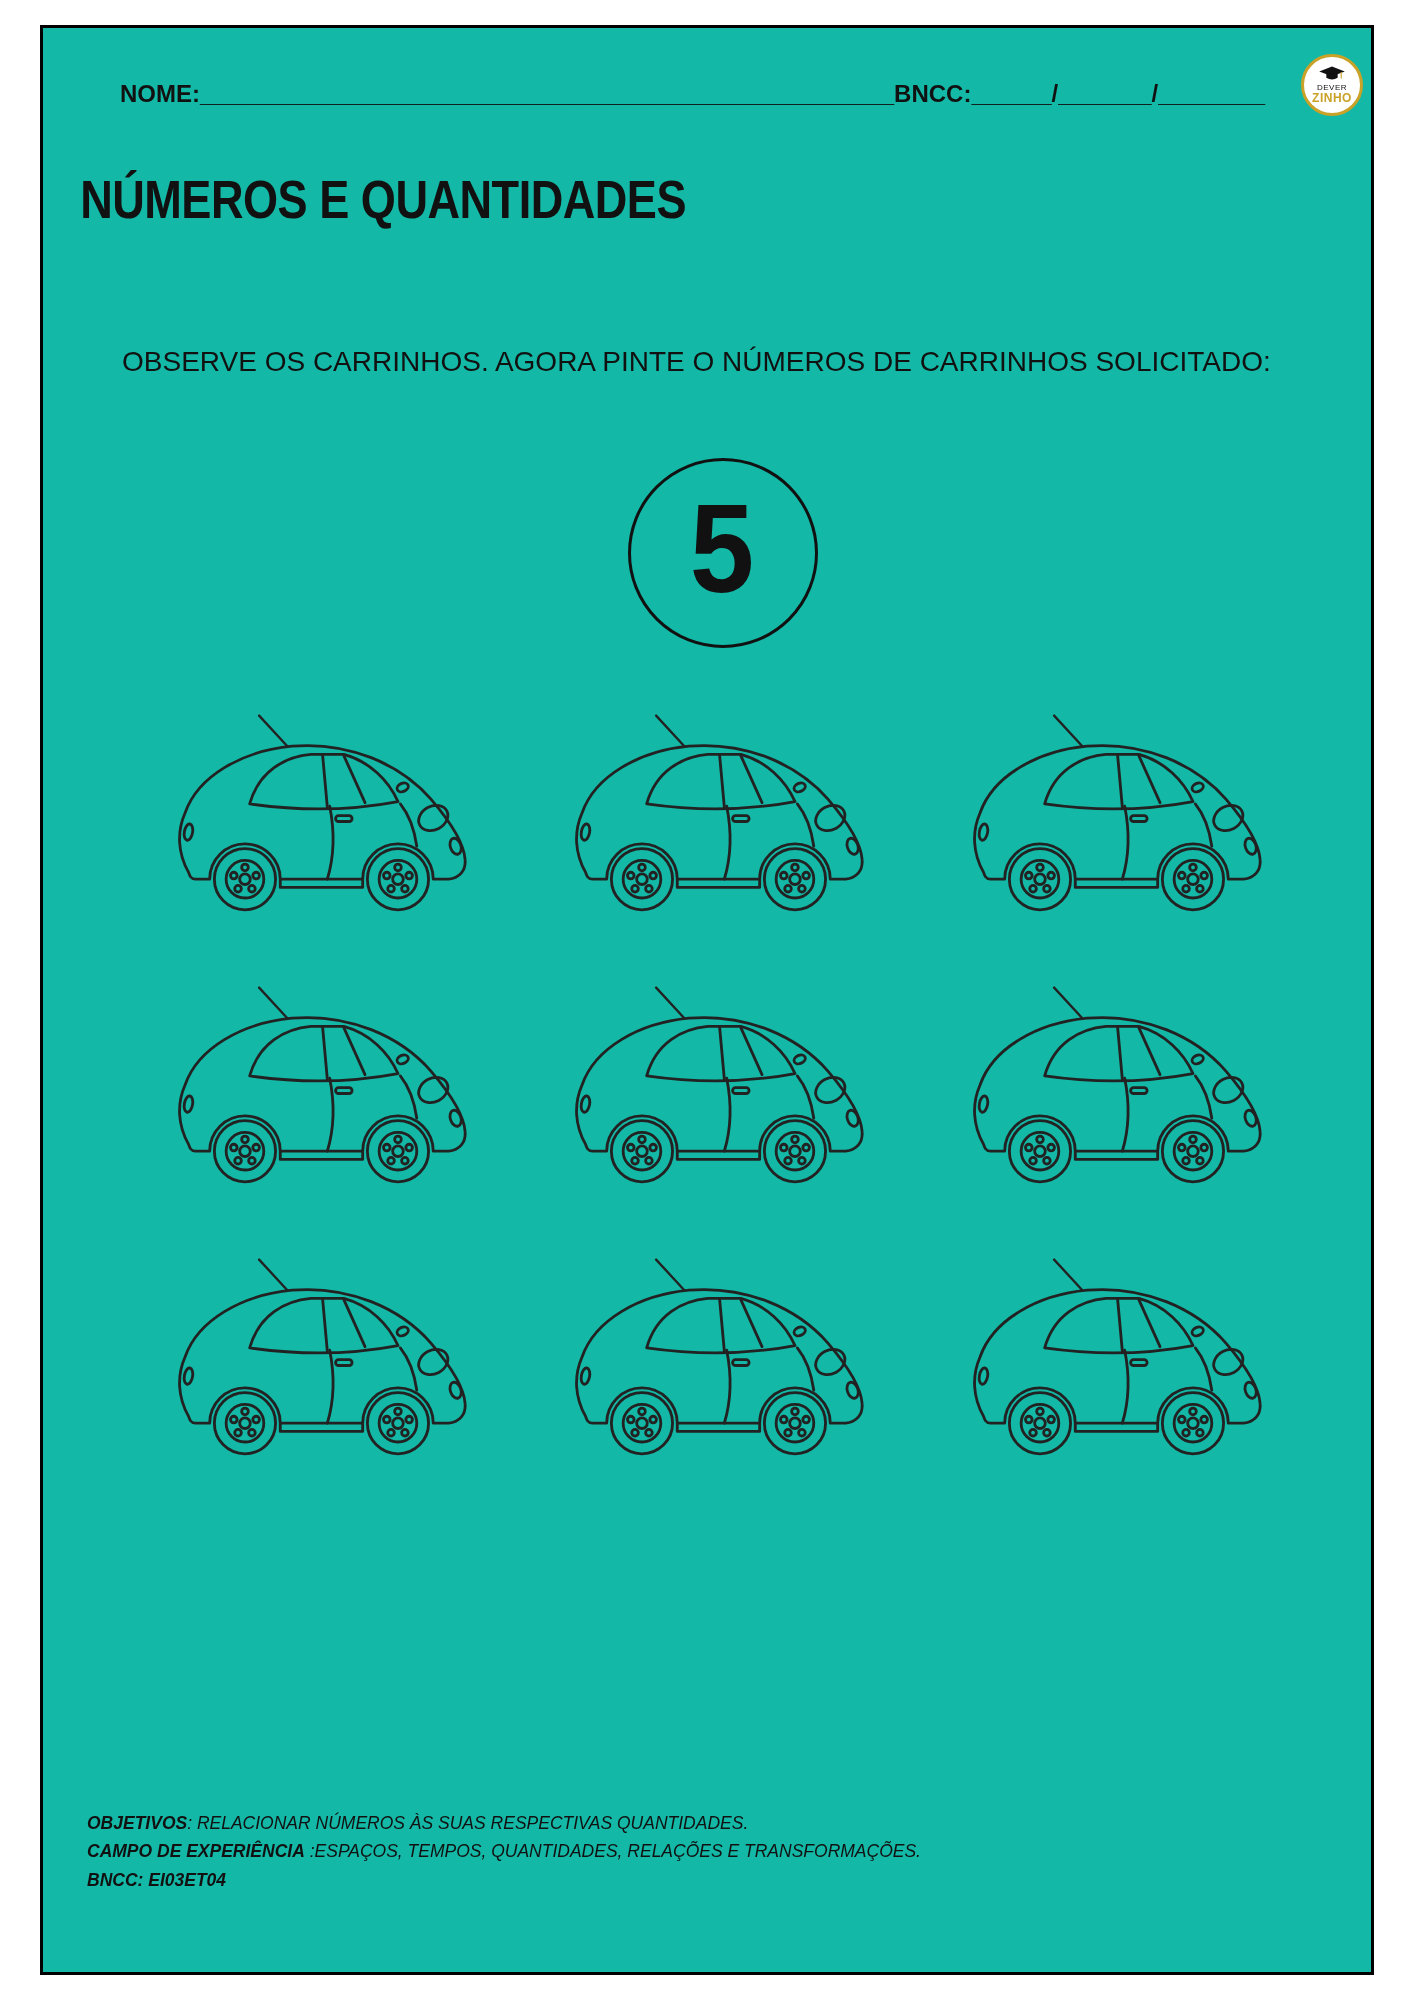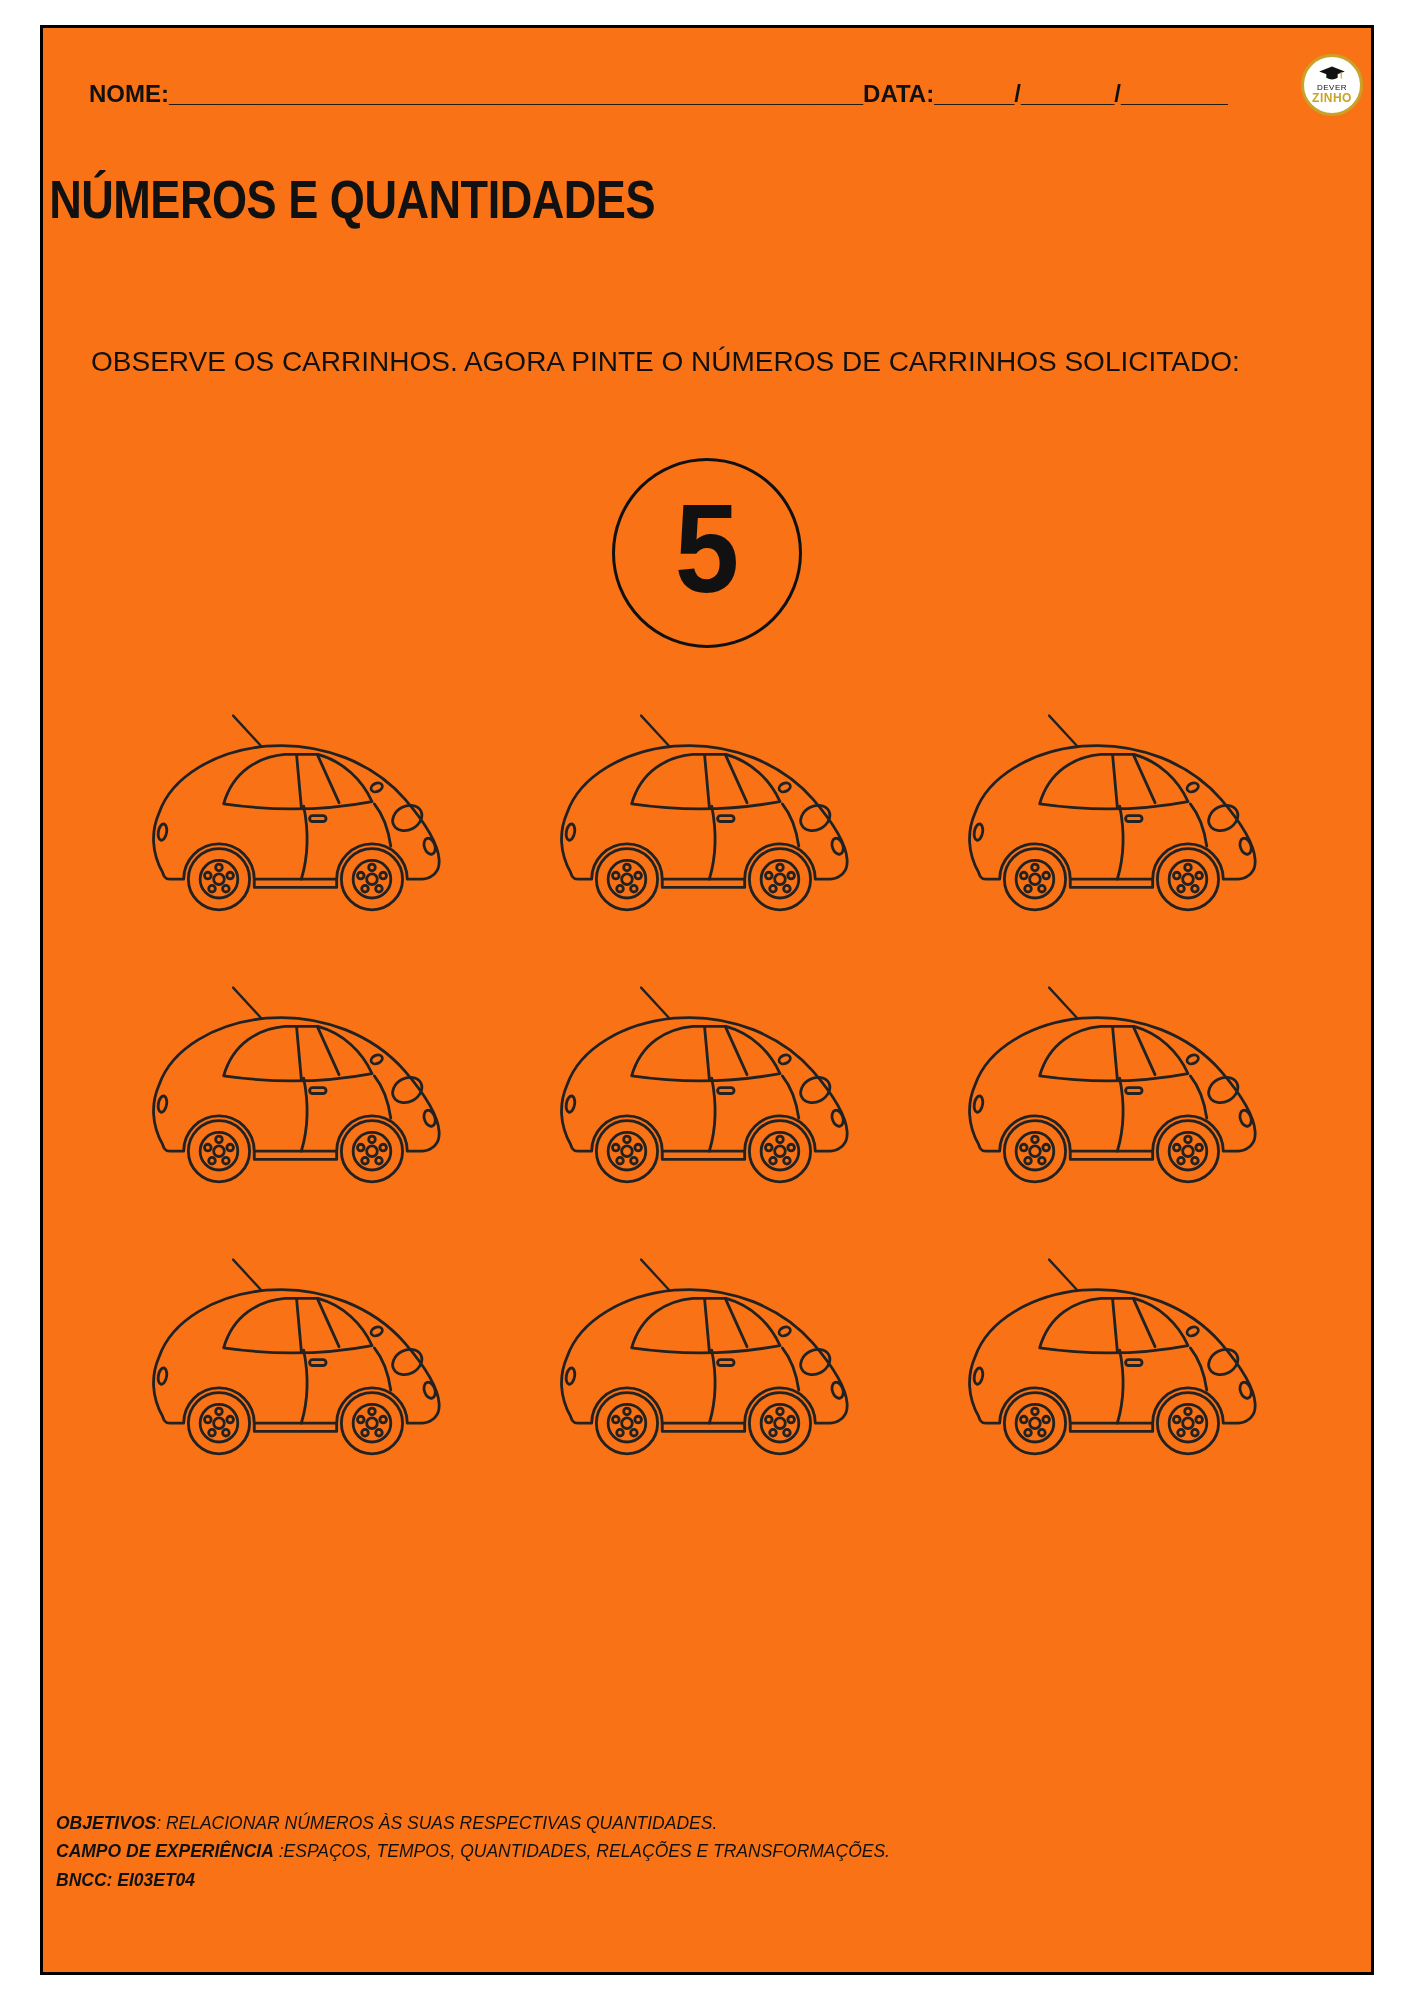--- a/index.html
+++ b/index.html
@@ -9,21 +9,22 @@
     width:1414px;height:2000px;
     background:#ffffff;
     font-family:"Liberation Sans",sans-serif;
     color:#111;
     overflow:hidden;
   }
   .frame{
     position:absolute;left:40px;top:25px;right:40px;bottom:25px;
     border:3px solid #000;
     display:flex;flex-direction:column;
-    background:#f97316;
+    background:#14b8a6;
+    padding-left:31px;
   }
   .header{
     display:flex;align-items:baseline;white-space:nowrap;
     padding:52px 40px 0 46px;
     font-size:24px;font-weight:700;
   }
   .blank{font-weight:700;letter-spacing:0;}
   .logo{
     position:absolute;top:26px;right:8px;width:62px;height:62px;
     border:3px solid #C9A227;border-radius:50%;
@@ -91,21 +92,21 @@
       <use href="#wheel" transform="translate(192,142)"></use>
     </symbol>
   </defs>
 </svg>
 
 <div class="frame">
 
   <div class="header">
     <span>NOME:</span>
       <span class="blank">____________________________________________________</span>
-      <span>DATA:</span>
+      <span>BNCC:</span>
       <span class="blank"> ______/_______/________</span>
   </div>
 
   <div class="logo">
     <svg class="cap" viewBox="0 0 40 24">
       <polygon points="20,2 38,9 20,16 2,9" fill="#111" stroke="none"></polygon>
       <path d="M12,12 v6 q8,5 16,0 v-6 z" fill="#111" stroke="none"></path>
       <line x1="33" y1="10" x2="33" y2="19" stroke="#C9A227" stroke-width="1.6"></line>
     </svg>
     <span class="l1">DEVER</span>

